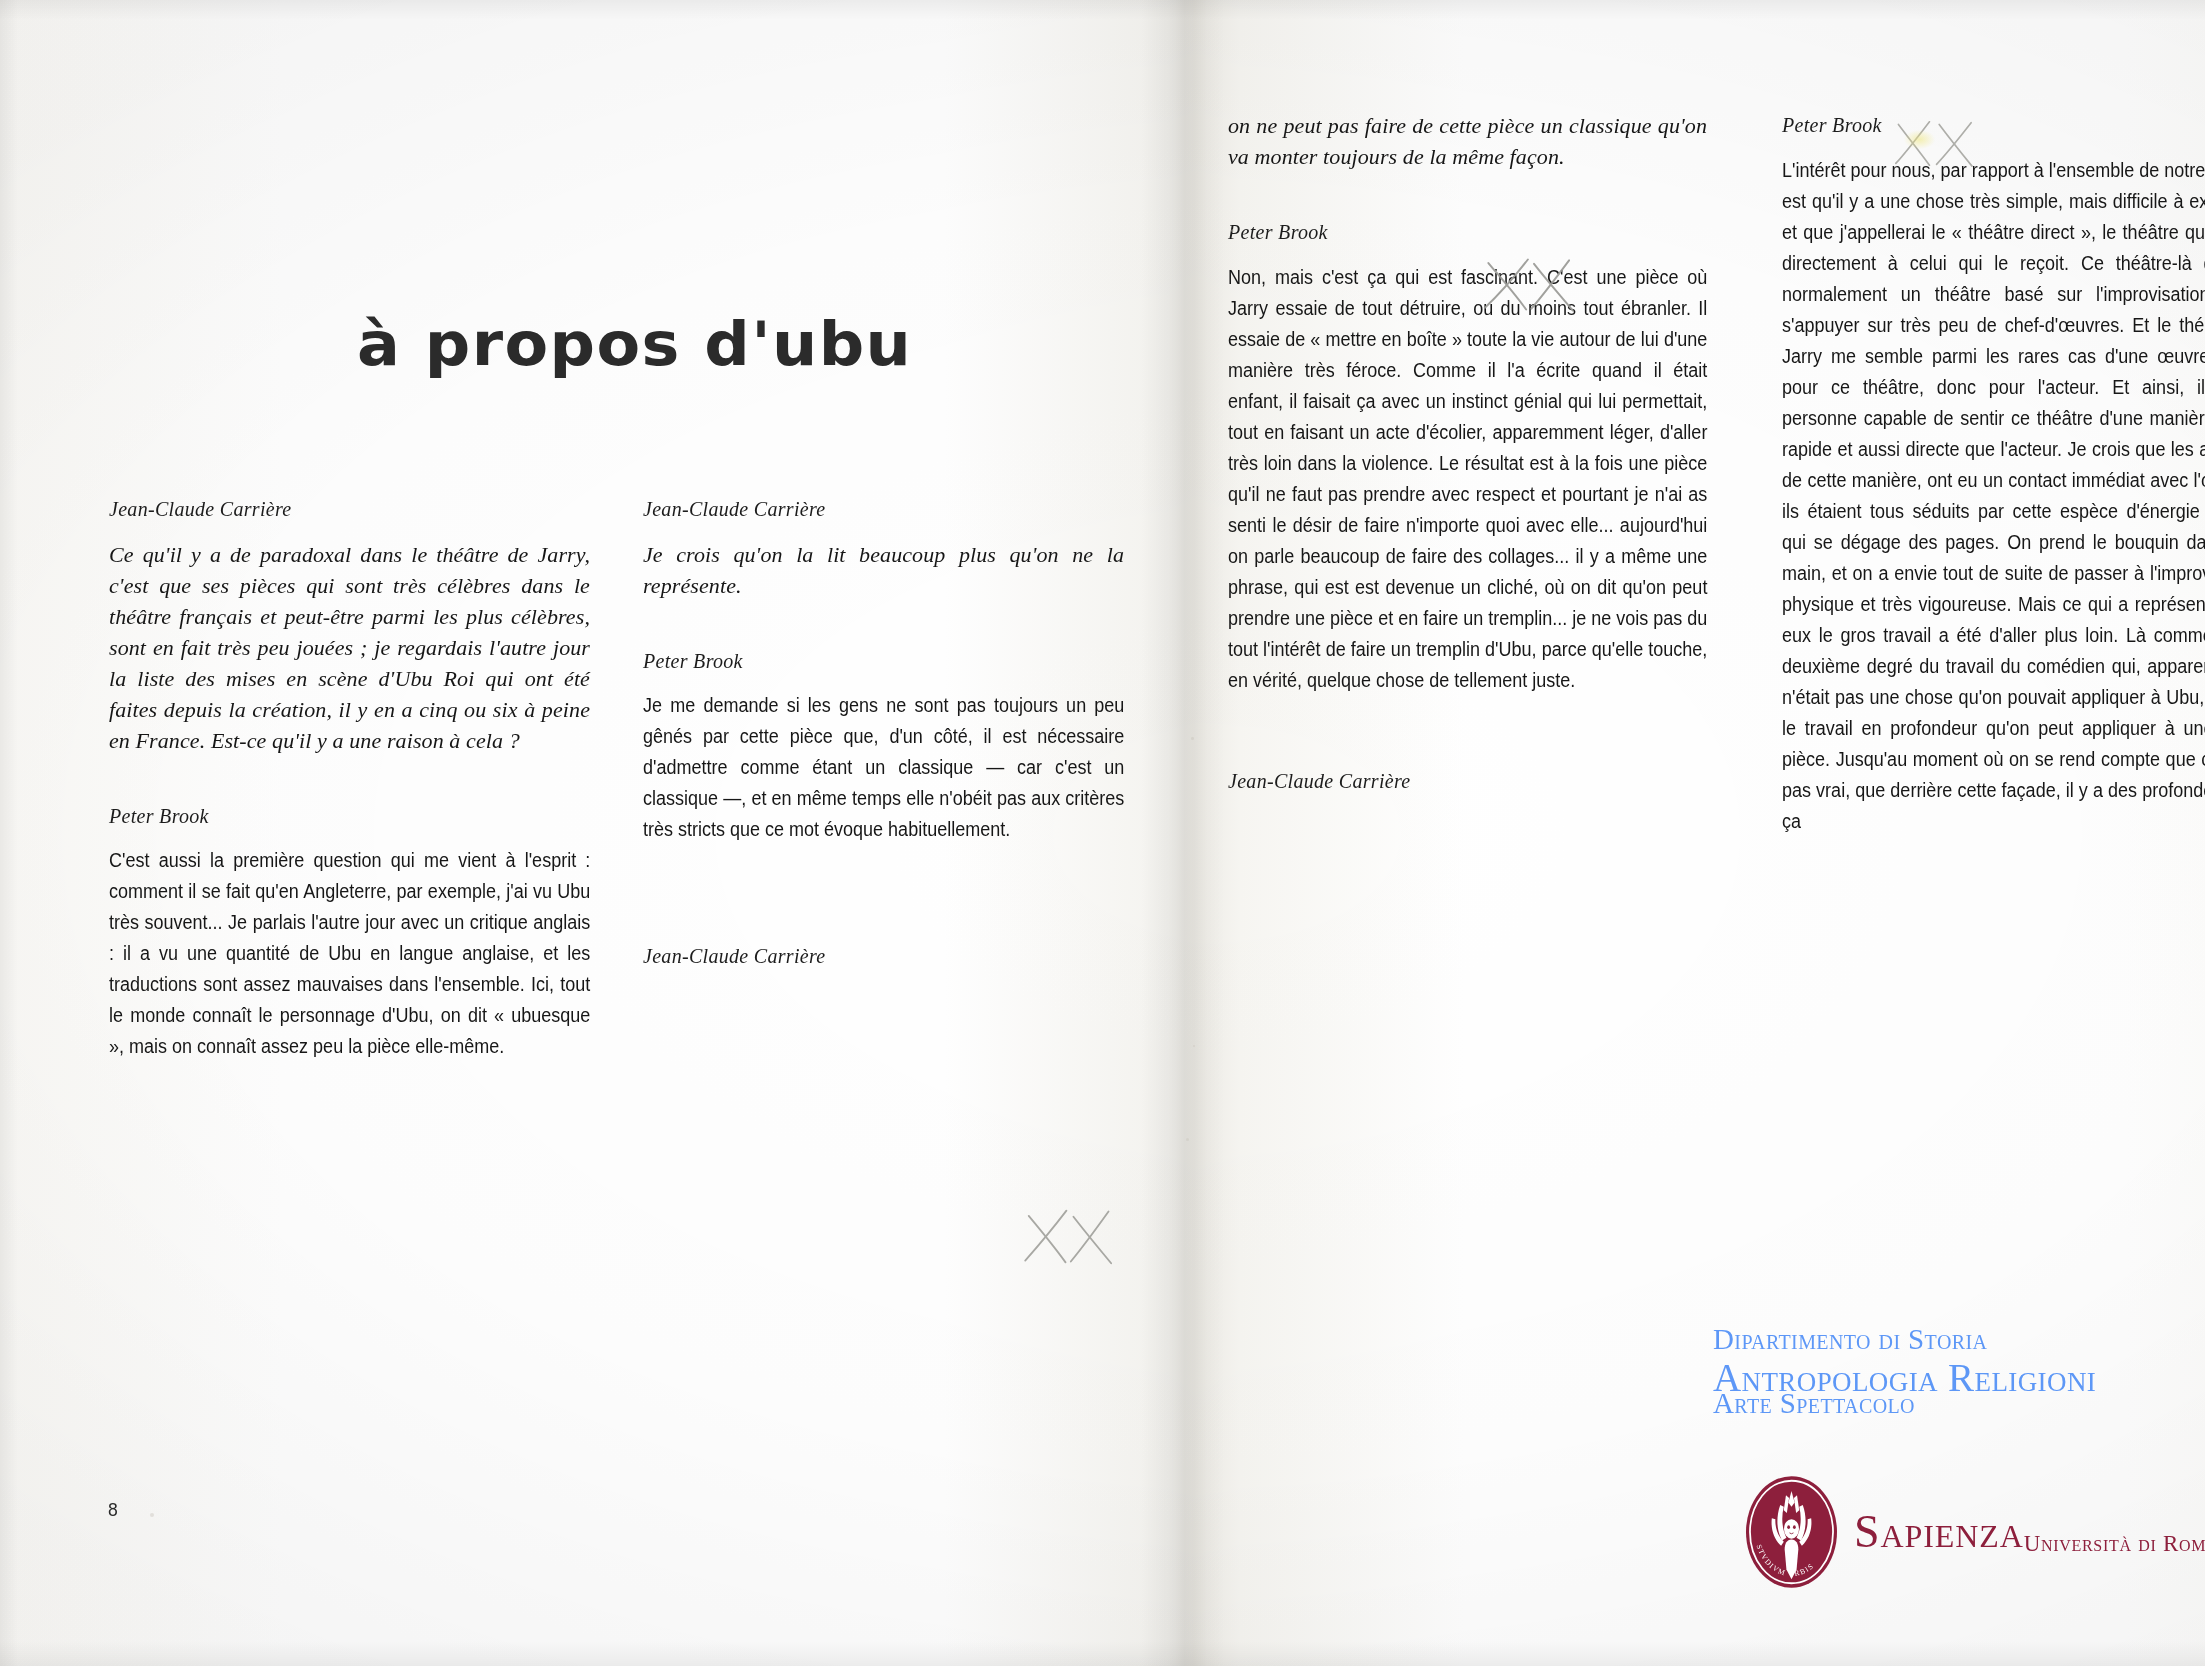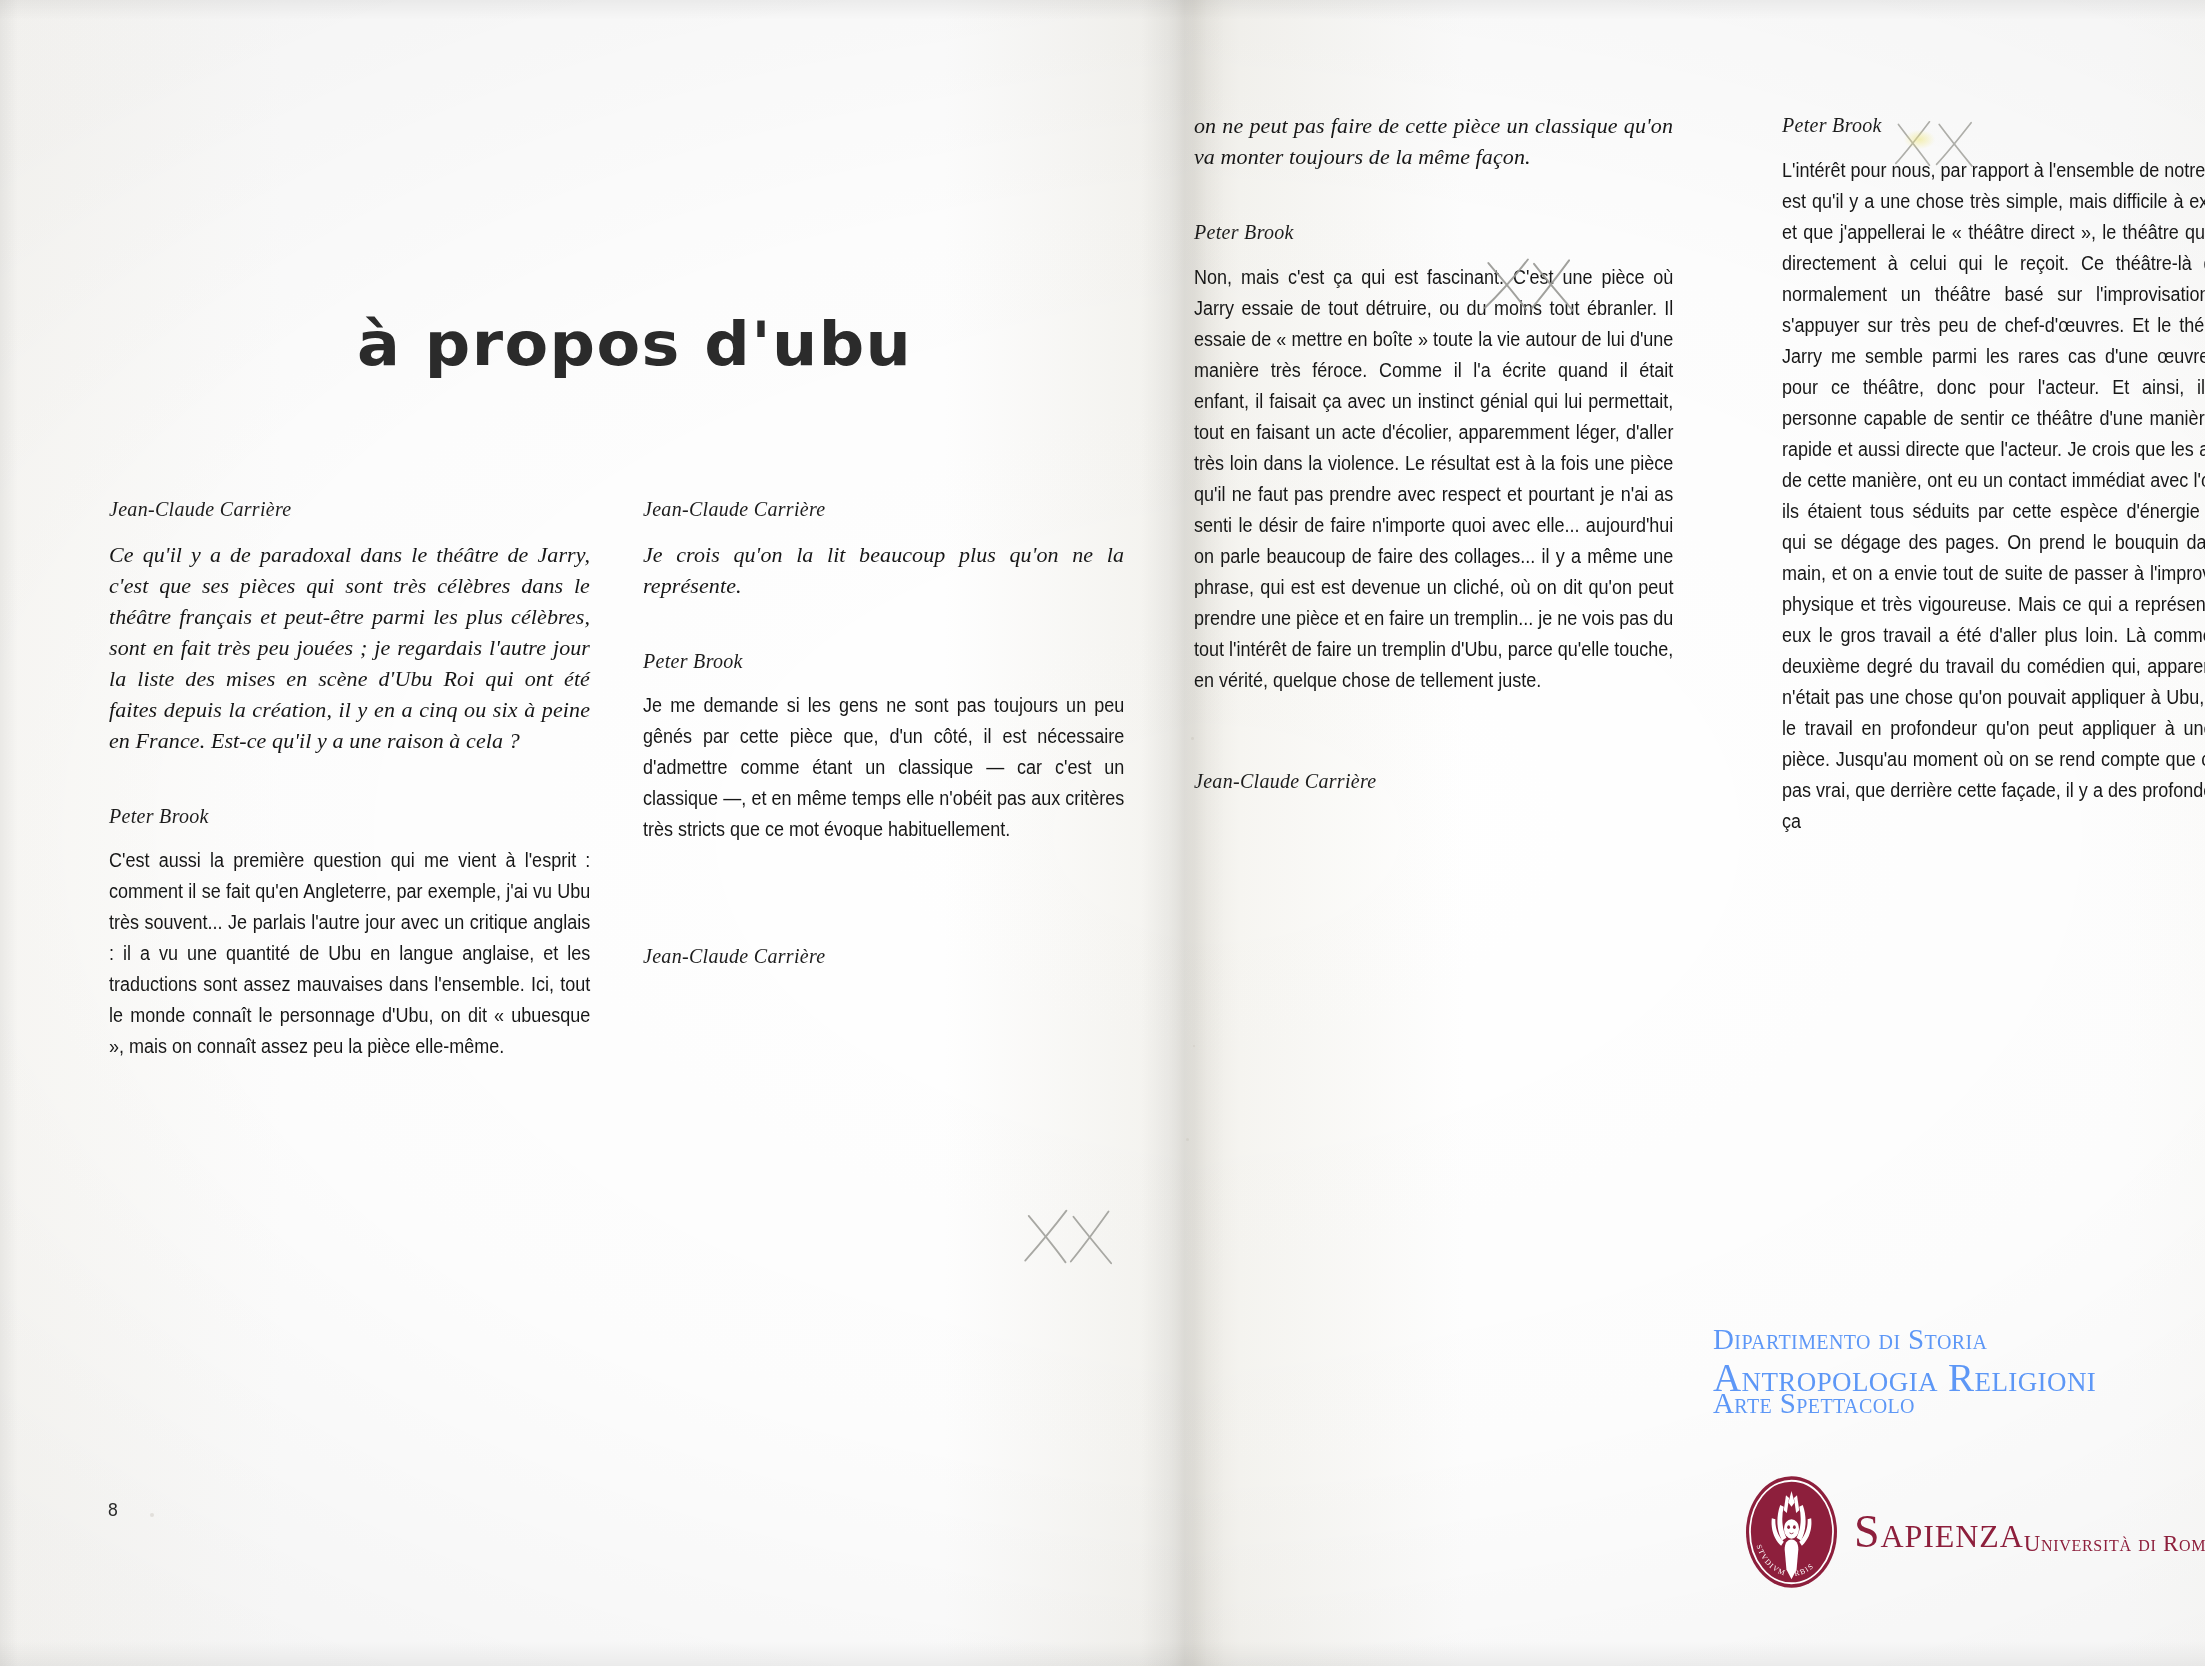--- a/index.html
+++ b/index.html
@@ -36,21 +36,21 @@
     color:#2b2b2b;
     white-space:nowrap;
     transform:scaleX(1.06);
     transform-origin:left center;
   }
 
   
   .col{position:absolute;top:0;}
   .col-1{left:109px;width:481px;}
   .col-2{left:643px;width:481px;}
-  .col-3{left:1194px;width:479px;}
+  .col-3{left:1228px;width:479px;}
   .col-4{left:1782px;width:481px;}
 
   .speaker{
     font-family:"Liberation Serif", serif;
     font-style:italic;
     font-size:20px;
     color:#1c1c1c;
     letter-spacing:0.3px;
     margin:0 0 17.6px 0;
   }

